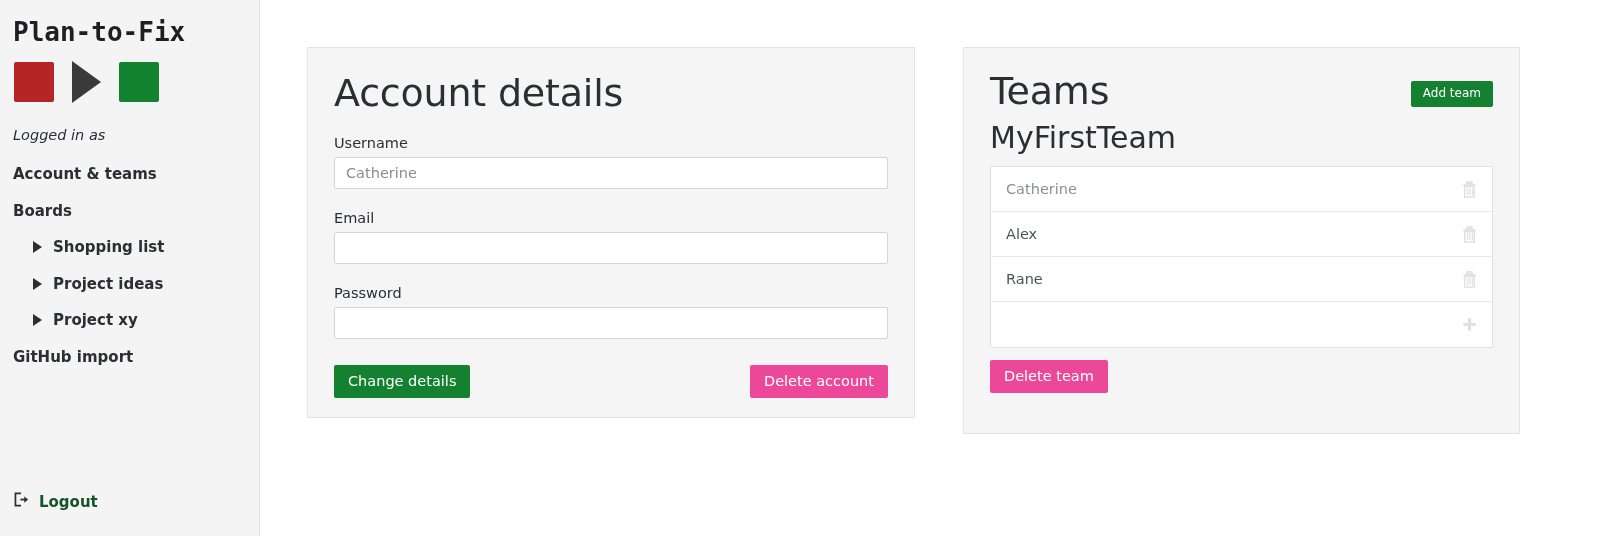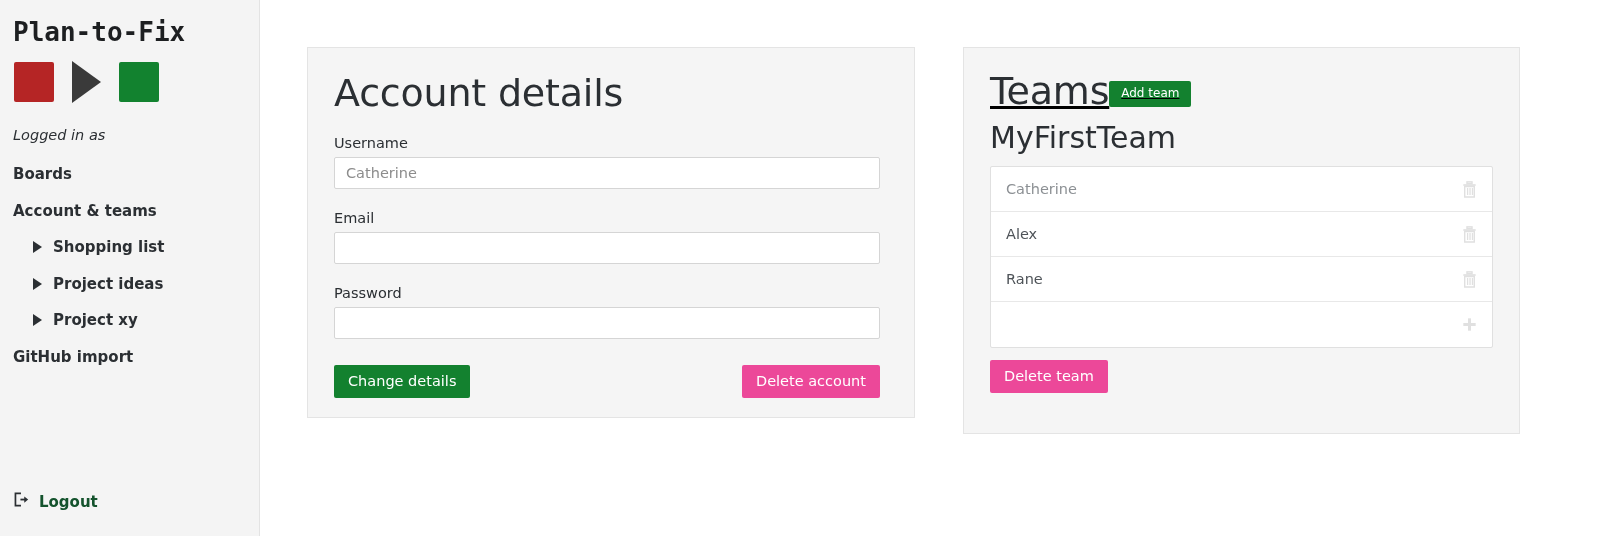--- a/index.html
+++ b/index.html
@@ -115,21 +115,21 @@
     position: absolute;
     background: #f5f5f5;
     border: 1px solid #e4e4e4;
   }
 
   #account-card {
     left: 47px;
     top: 47px;
     width: 608px;
     height: 371px;
-    padding: 26px 34px 22px 26px;
+    padding: 26px 26px 22px 26px;
   }
 
   #teams-card {
     left: 703px;
     top: 47px;
     width: 557px;
     height: 387px;
     padding: 24px 26px 20px 26px;
   }
 
@@ -182,21 +182,21 @@
     white-space: nowrap;
   }
   .btn-green { background: #13812f; }
   .btn-red   { background: #ec4899; }
   .btn-small { font-size: 12px; padding: 6px 12px; }
 
   
   .teams-head {
     display: flex;
     align-items: flex-start;
-    text-decoration: underline;
+    justify-content: space-between;
   }
   #add-team-btn { margin-top: 9px; }
 
   .team-name {
     font-size: 30px;
     color: #2b2f33;
     font-weight: normal;
     margin-top: 10px;
     margin-bottom: 13px;
     line-height: 1.05;
@@ -251,25 +251,25 @@
       <div class="logo-sq red"></div>
       <div class="logo-tri"></div>
       <div class="logo-sq green"></div>
     </div>
 
     <div class="logged-in">Logged in as</div>
 
     <nav class="nav">
 
       <div class="nav-item">
+        <span>Account &amp; teams</span>
+      </div>
+
+      <div class="nav-item">
         <span>Boards</span>
-      </div>
-
-      <div class="nav-item">
-        <span>Account &amp; teams</span>
       </div>
 
       <div class="nav-item sub">
         <span class="caret"></span>
         <span>Shopping list</span>
       </div>
 
       <div class="nav-item sub">
         <span class="caret"></span>
         <span>Project ideas</span>

